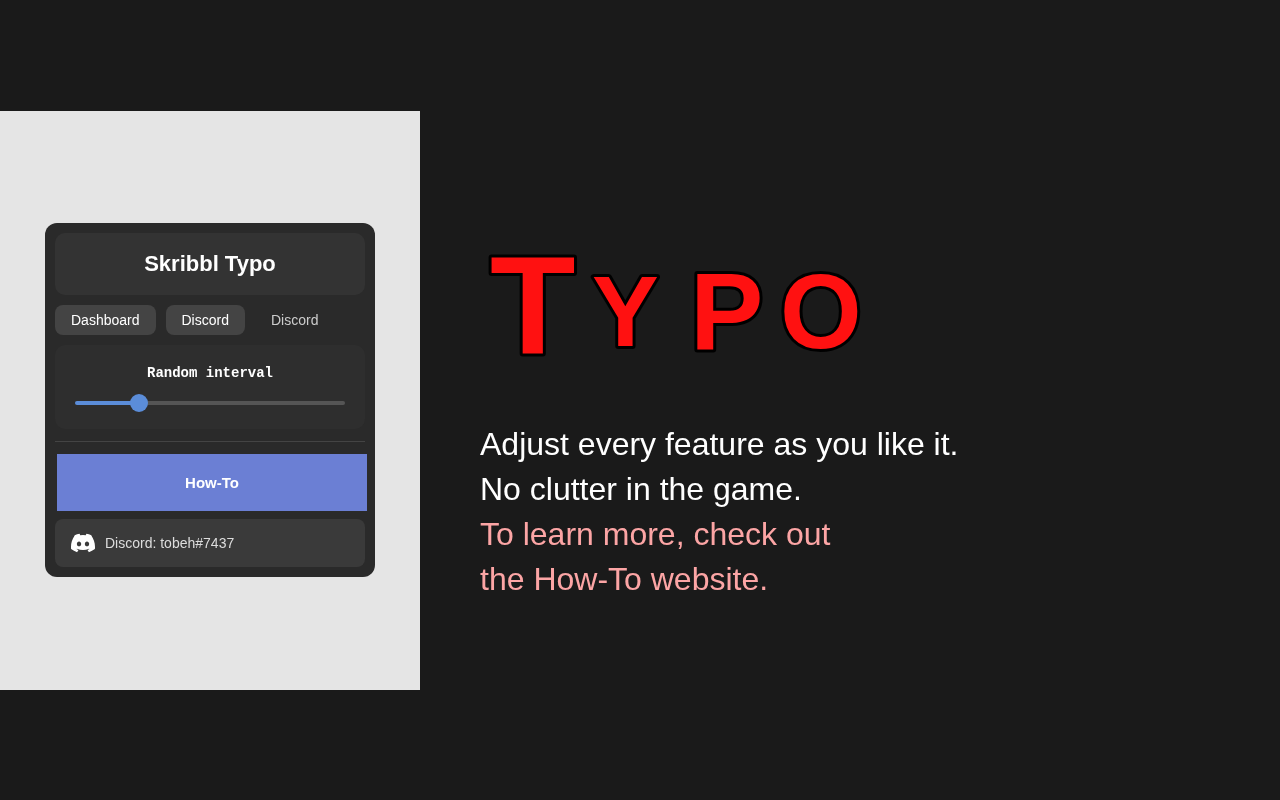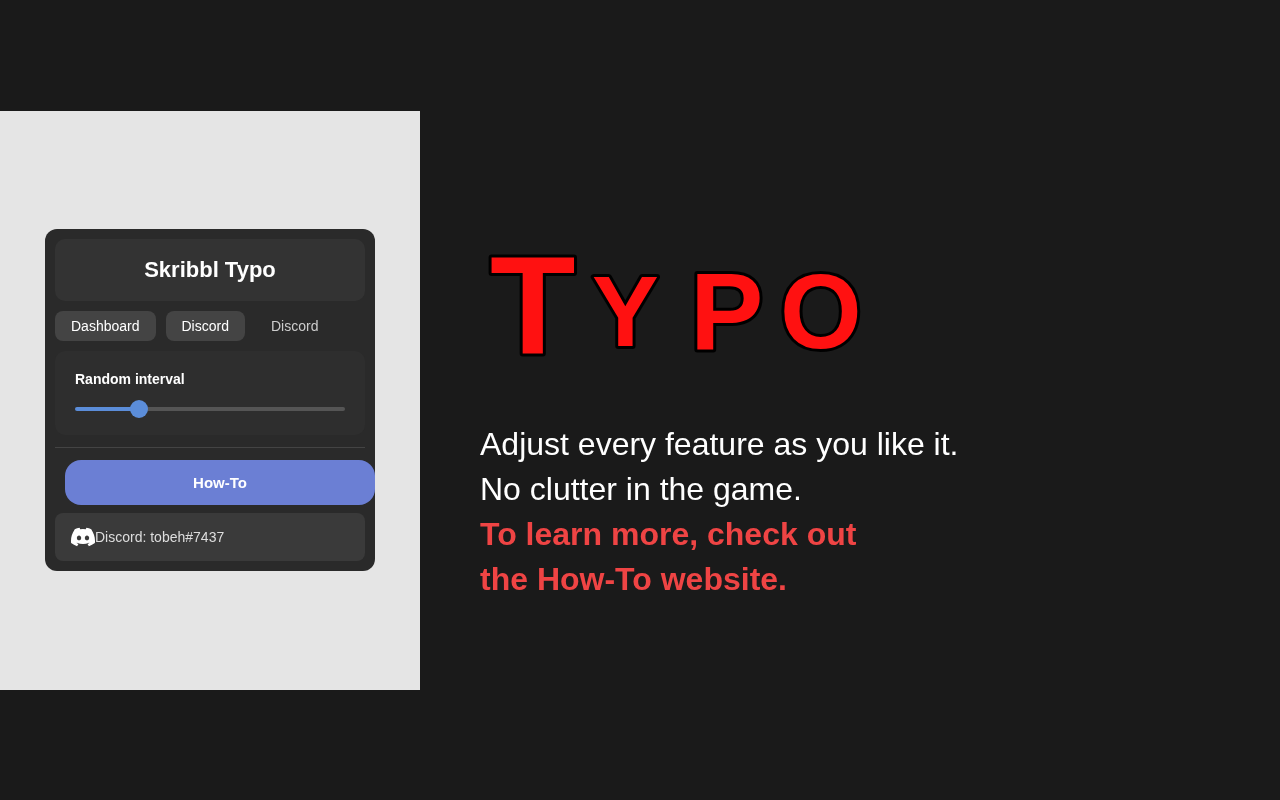--- a/index.html
+++ b/index.html
@@ -89,21 +89,23 @@
     }
 
     .slider-group:last-child {
       margin-bottom: 0;
     }
 
     .slider-label {
       color: #fff;
       font-size: 14px;
       font-weight: bold;
+      text-align: center;
       margin-bottom: 10px;
+      font-family: Liberation Mono, monospace;
     }
 
     input[type="range"] {
       -webkit-appearance: none;
       appearance: none;
       width: 100%;
       height: 4px;
       border-radius: 2px;
       outline: none;
       cursor: pointer;
@@ -145,37 +147,38 @@
     .divider {
       border: none;
       border-top: 1px solid #444;
       margin: 12px 10px;
     }
 
     .how-to-btn {
       background-color: #6b7fd4;
       color: #fff;
       border: none;
-      border-radius: 16px;
-      padding: 14px;
+      border-radius: 0;
+      padding: 20px;
       width: calc(100% - 20px);
-      margin: 0 20px;
+      margin: 0 12px;
       font-size: 15px;
       font-weight: bold;
       cursor: pointer;
       text-align: center;
     }
 
     .discord-bar {
       background-color: #3a3a3a;
       border-radius: 8px;
       margin: 8px 10px 10px 10px;
       padding: 12px 16px;
       display: flex;
       align-items: center;
+      gap: 10px;
     }
 
     .discord-icon {
       width: 24px;
       height: 24px;
       flex-shrink: 0;
     }
 
     .discord-text {
       color: #ddd;
@@ -195,23 +198,23 @@
 
     .main-text {
       color: #ffffff;
       font-size: 32px;
       font-weight: 400;
       line-height: 1.4;
       max-width: 600px;
     }
 
     .sub-text {
-      color: #ef4444;
+      color: #fca5a5;
       font-size: 32px;
-      font-weight: 700;
+      font-weight: 400;
       line-height: 1.4;
       max-width: 600px;
     }
 
     
     .typo-svg-container {
       margin-bottom: 40px;
     }
   </style>
 </head>

